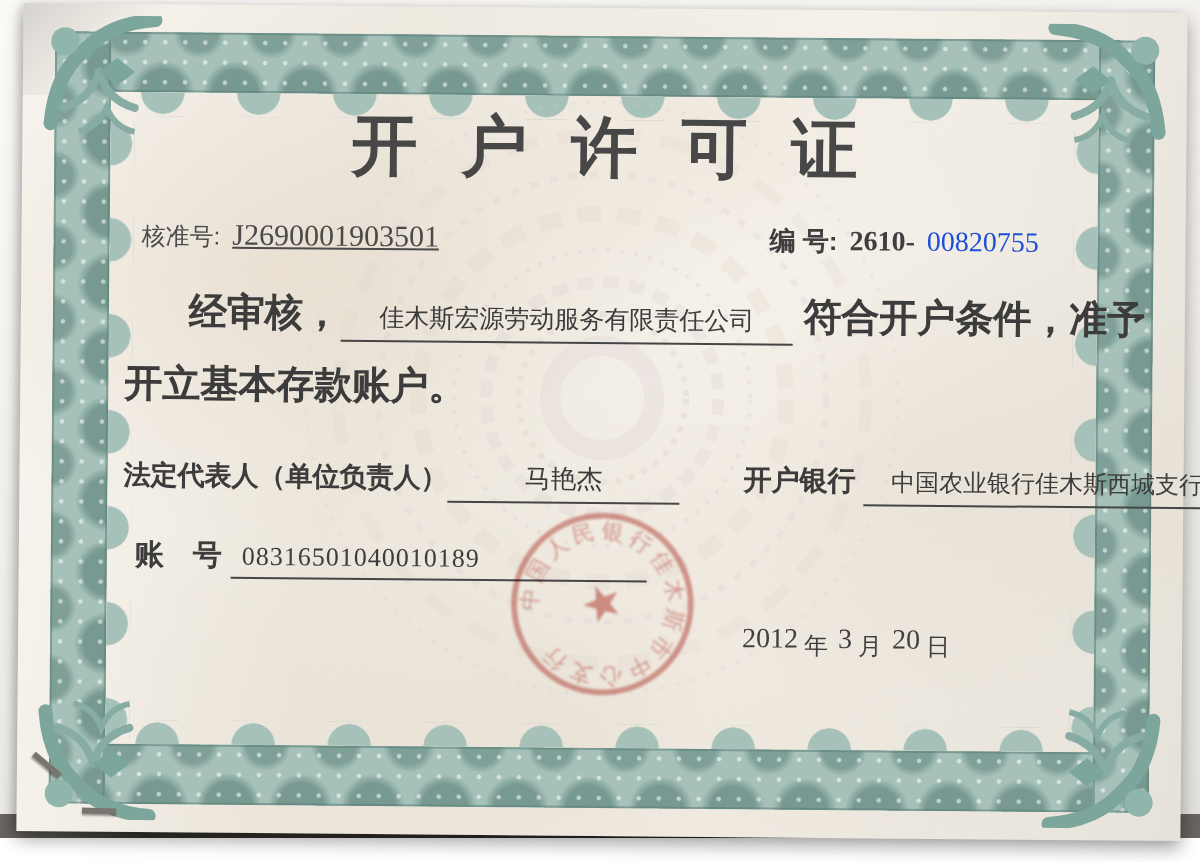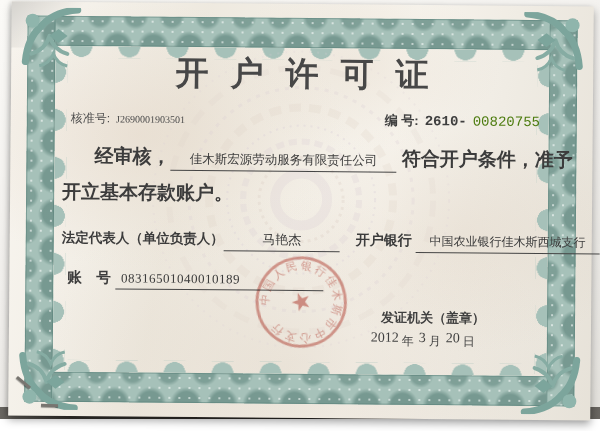--- a/index.html
+++ b/index.html
@@ -59,32 +59,32 @@
   .c-bl{left:8px;bottom:6px;transform:scaleY(-1);}
   .c-br{right:8px;bottom:6px;transform:scale(-1,-1);}
   
   .watermark{position:absolute;left:50%;top:50%;transform:translate(-50%,-53%);
     opacity:.55;pointer-events:none;}
   
   .content{position:absolute;inset:0;color:#3c3c3c;}
   .title{position:absolute;top:48px;left:0;right:0;text-align:center;
     font-size:33px;font-weight:bold;letter-spacing:22px;text-indent:22px;color:#474747;}
   .meta-left{position:absolute;left:60px;top:108px;font-size:12px;color:#4a4a4a;}
-  .meta-left .num{font-family:"Liberation Serif",serif;font-size:10px;margin-left:6px;}
+  .meta-left .num{font-family:"Liberation Serif",serif;font-size:15px;margin-left:6px;text-decoration:underline;}
   .meta-right{position:absolute;left:374px;top:107px;font-size:13px;font-weight:bold;color:#3f3f3f;}
-  .meta-right .num{font-family:Liberation Mono, monospace;font-size:14px;margin-left:6px;}
-  .meta-right .red{color:#4d7c0f;font-weight:normal;}
+  .meta-right .num{font-family:Liberation Serif, serif;font-size:14px;margin-left:6px;}
+  .meta-right .red{color:#1d4ed8;font-weight:normal;}
   .para1{position:absolute;left:84px;top:141px;right:30px;font-size:19px;font-weight:bold;white-space:nowrap;}
   .para2{position:absolute;left:52px;top:177px;font-size:19px;font-weight:bold;}
   .underfield{display:inline-block;border-bottom:1.5px solid #454545;text-align:center;
     font-weight:normal;vertical-align:baseline;padding:0 4px 2px;}
   .company{min-width:218px;font-size:12.5px;}
   .fields{position:absolute;left:52px;top:227px;font-size:13.5px;font-weight:bold;white-space:nowrap;}
   .name{min-width:108px;font-size:13px;}
-  .bank-label{margin-left:16px;font-size:14px;}
+  .bank-label{margin-left:32px;font-size:14px;}
   .bankfield{min-width:176px;font-size:12px;}
   .account-row{position:absolute;left:58px;top:266px;font-size:14.5px;font-weight:bold;}
   .accountfield{min-width:198px;font-size:13px;font-family:"Liberation Serif",serif;
     letter-spacing:.5px;text-align:left;padding-left:6px;}
   .issuer{position:absolute;left:372px;top:304px;font-size:13px;font-weight:bold;color:#3f3f3f;}
   .date{margin-top:6px;margin-left:-10px;font-weight:normal;font-size:12px;color:#3f3f3f;}
   .date .num{font-family:"Liberation Serif",serif;font-size:14px;position:relative;top:-3px;}
   .date .unit{margin:0 5px 0 3px;}
   
   .seal{position:absolute;left:244px;top:250px;width:96px;height:96px;
@@ -182,21 +182,20 @@
 
       <div class="fields">
         <span>法定代表人（单位负责人）</span><span class="underfield name">马艳杰</span><span class="bank-label">开户银行</span> <span class="underfield bankfield">中国农业银行佳木斯西城支行</span>
       </div>
 
       <div class="account-row">
         <span>账　号</span> <span class="underfield accountfield">08316501040010189</span>
       </div>
 
       <div class="issuer">
-        <div>发证机关（盖章）</div>
         <div class="date">
           <span class="num">2012</span><span class="unit">年</span><span class="num">3</span><span class="unit">月</span><span class="num">20</span><span class="unit">日</span>
         </div>
       </div>
     </div>
 
     <div class="seal">
       <svg viewBox="0 0 100 100" width="96" height="96" aria-hidden="true">
         <circle cx="50" cy="50" r="46" fill="none" stroke="#c05045" stroke-width="3" opacity=".65"></circle>
         <defs>

